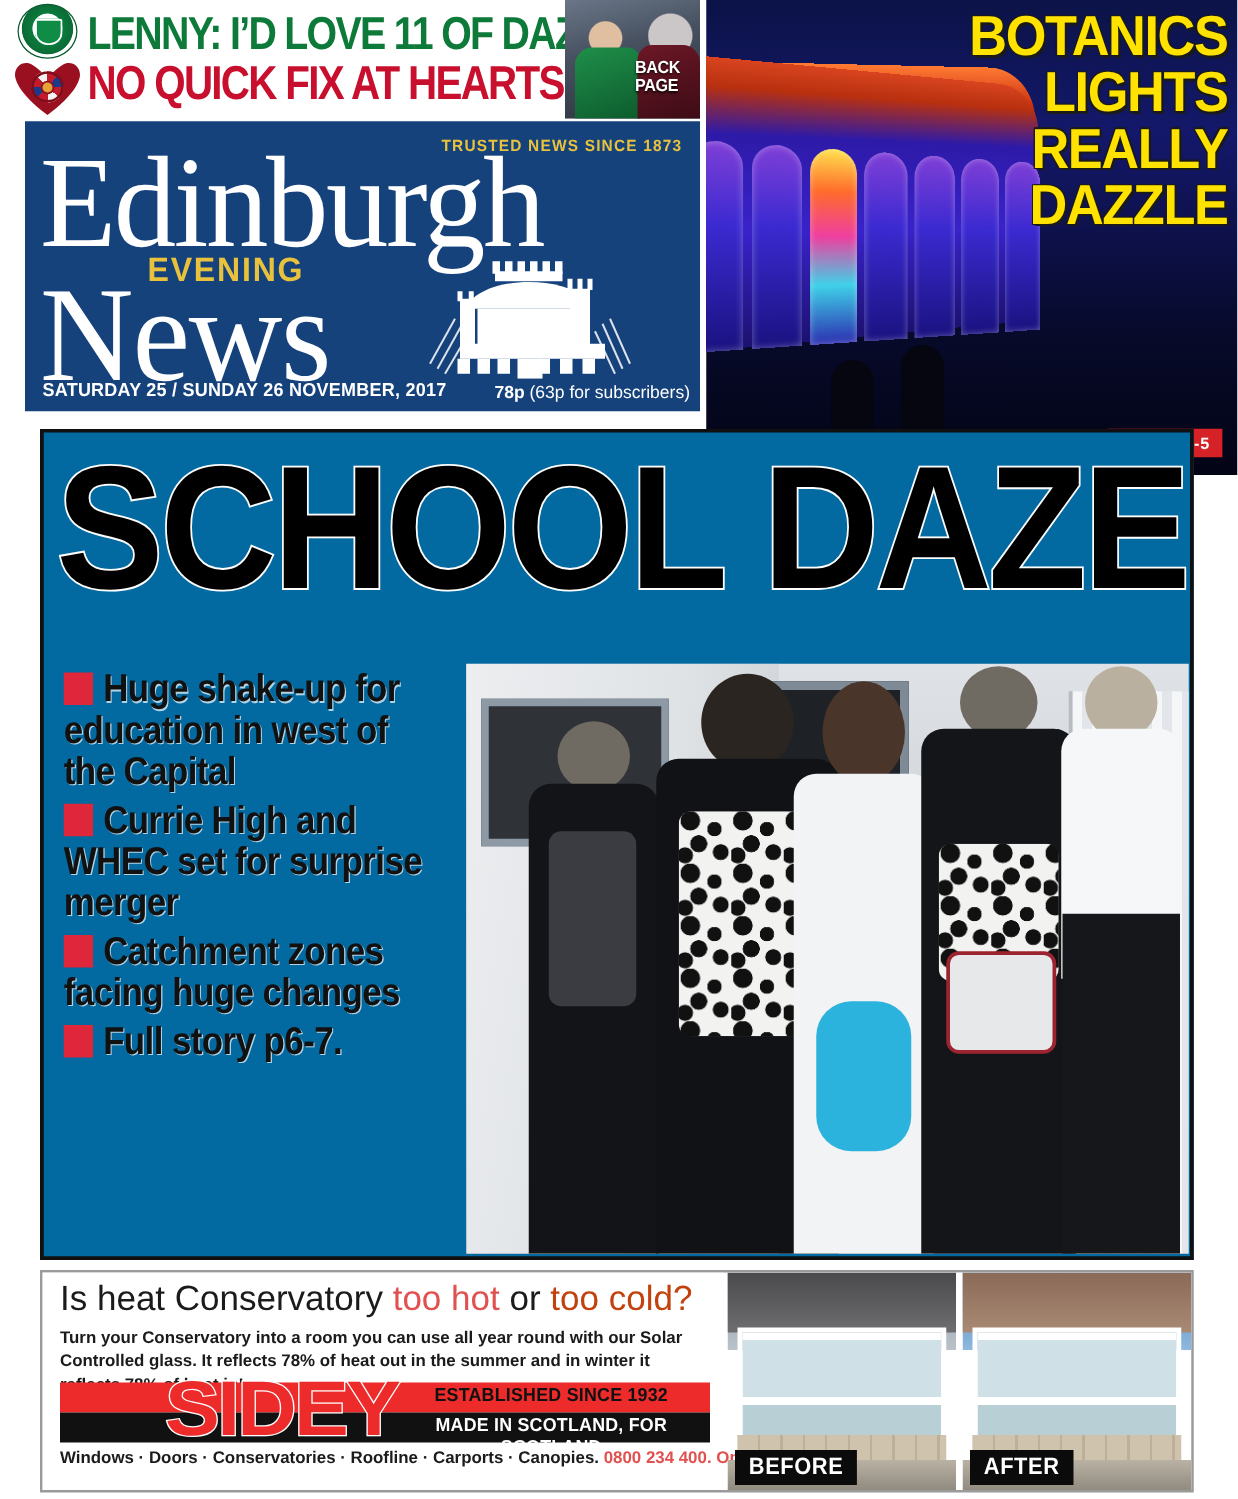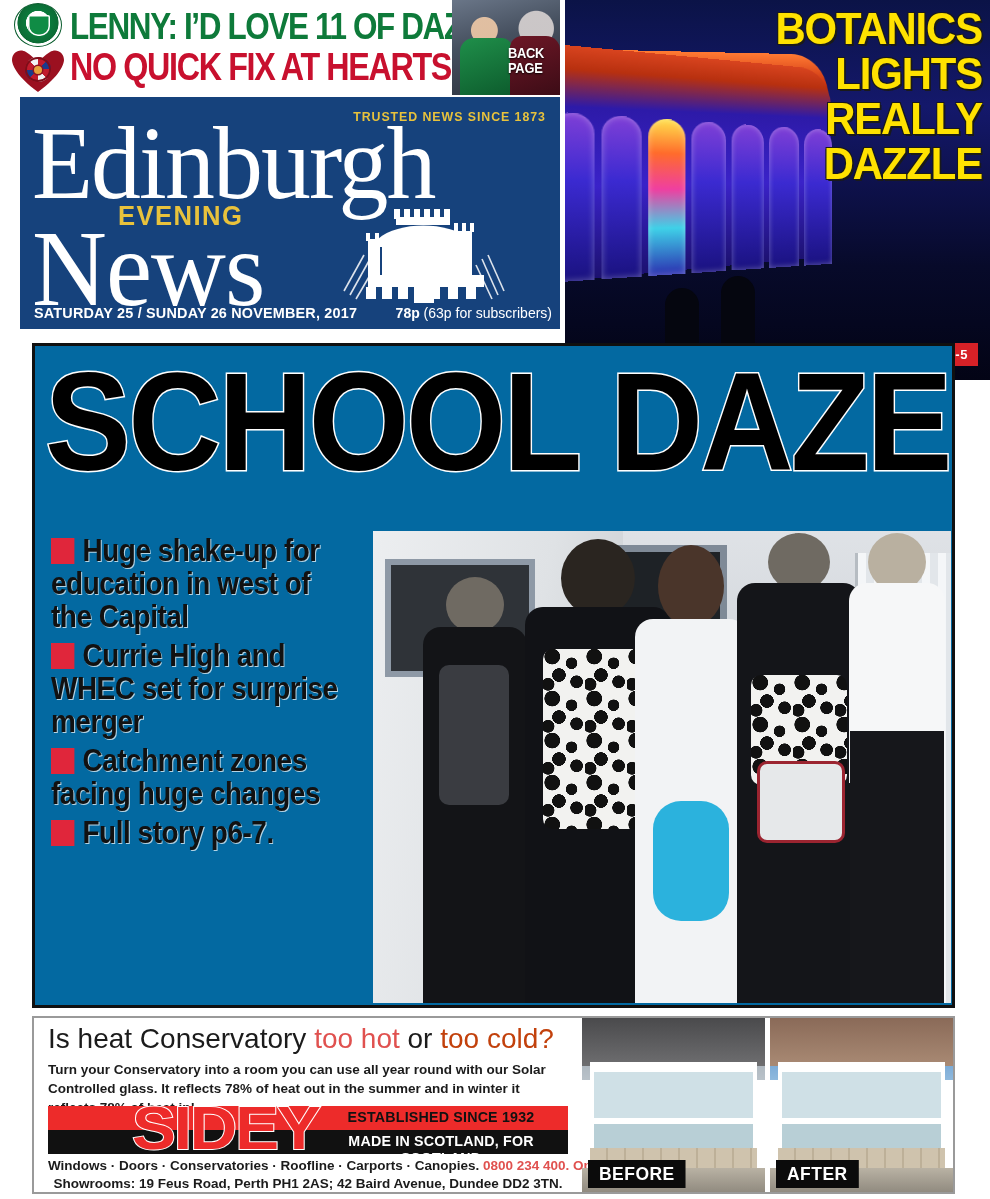--- a/index.html
+++ b/index.html
@@ -505,21 +505,20 @@
         <div class="redbar"></div>
         <div class="blackbar"></div>
         <div class="ad-estab">ESTABLISHED SINCE 1932</div>
         <div class="ad-made">MADE IN SCOTLAND, FOR SCOTLAND</div>
         <div class="ad-logo">SIDEY</div>
       </div>
 
       <div class="ad-services">
         <span>Windows · Doors · Conservatories · Roofline · Carports · Canopies. </span><span class="tel">0800 234 400. Open 7 Days.</span>
       </div>
-      <div class="ad-showroom">Showrooms: 19 Feus Road, Perth PH1 2AS; 42 Baird Avenue, Dundee DD2 3TN.</div>
     </div>
 
     <div class="ad-photos">
       <div class="ad-photo">
         <div class="cons-sky" style="background:linear-gradient(180deg,#8e99a4,#b9c2c9);"></div>
         <div class="cons-roof" style="background:linear-gradient(180deg,#4a4a4c,#6e6e70);"></div>
         <div class="cons-body"></div>
         <div class="cons-stone"></div>
         <div class="cons-ground"></div>
         <div class="ad-label">BEFORE</div>

